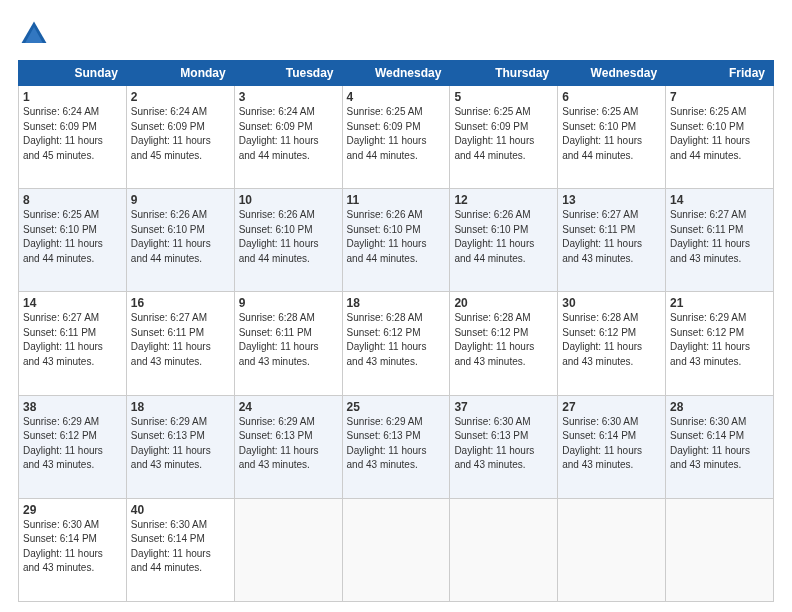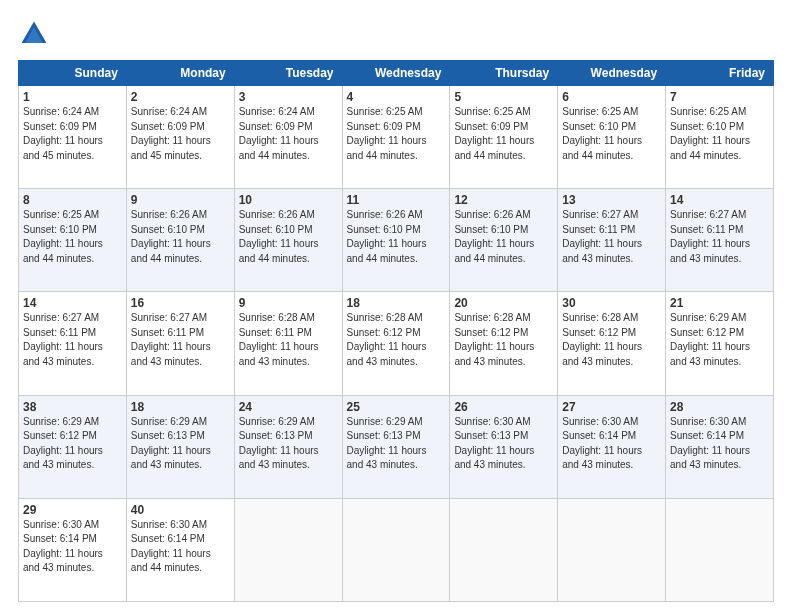--- a/index.html
+++ b/index.html
@@ -240,21 +240,21 @@
           </td>
           <td>
             <span class="day-num">24</span>
             <div class="day-info">Sunrise: 6:29 AM<br>Sunset: 6:13 PM<br>Daylight: 11 hours and 43 minutes.</div>
           </td>
           <td>
             <span class="day-num">25</span>
             <div class="day-info">Sunrise: 6:29 AM<br>Sunset: 6:13 PM<br>Daylight: 11 hours and 43 minutes.</div>
           </td>
           <td>
-            <span class="day-num">26</span>
+            <span class="day-num">37</span>
             <div class="day-info">Sunrise: 6:30 AM<br>Sunset: 6:13 PM<br>Daylight: 11 hours and 43 minutes.</div>
           </td>
           <td>
             <span class="day-num">27</span>
             <div class="day-info">Sunrise: 6:30 AM<br>Sunset: 6:14 PM<br>Daylight: 11 hours and 43 minutes.</div>
           </td>
           <td>
             <span class="day-num">28</span>
             <div class="day-info">Sunrise: 6:30 AM<br>Sunset: 6:14 PM<br>Daylight: 11 hours and 43 minutes.</div>
           </td>

